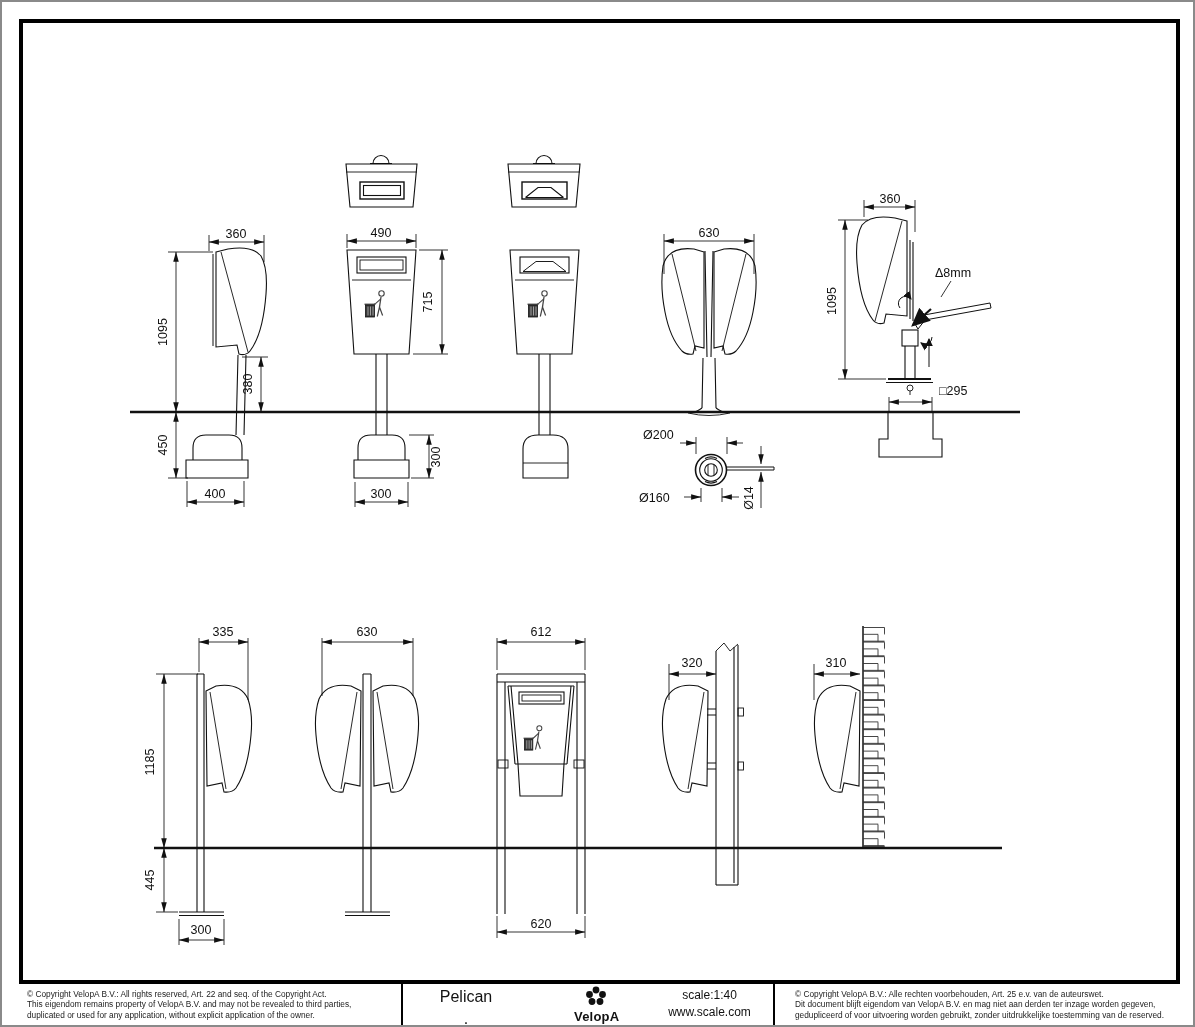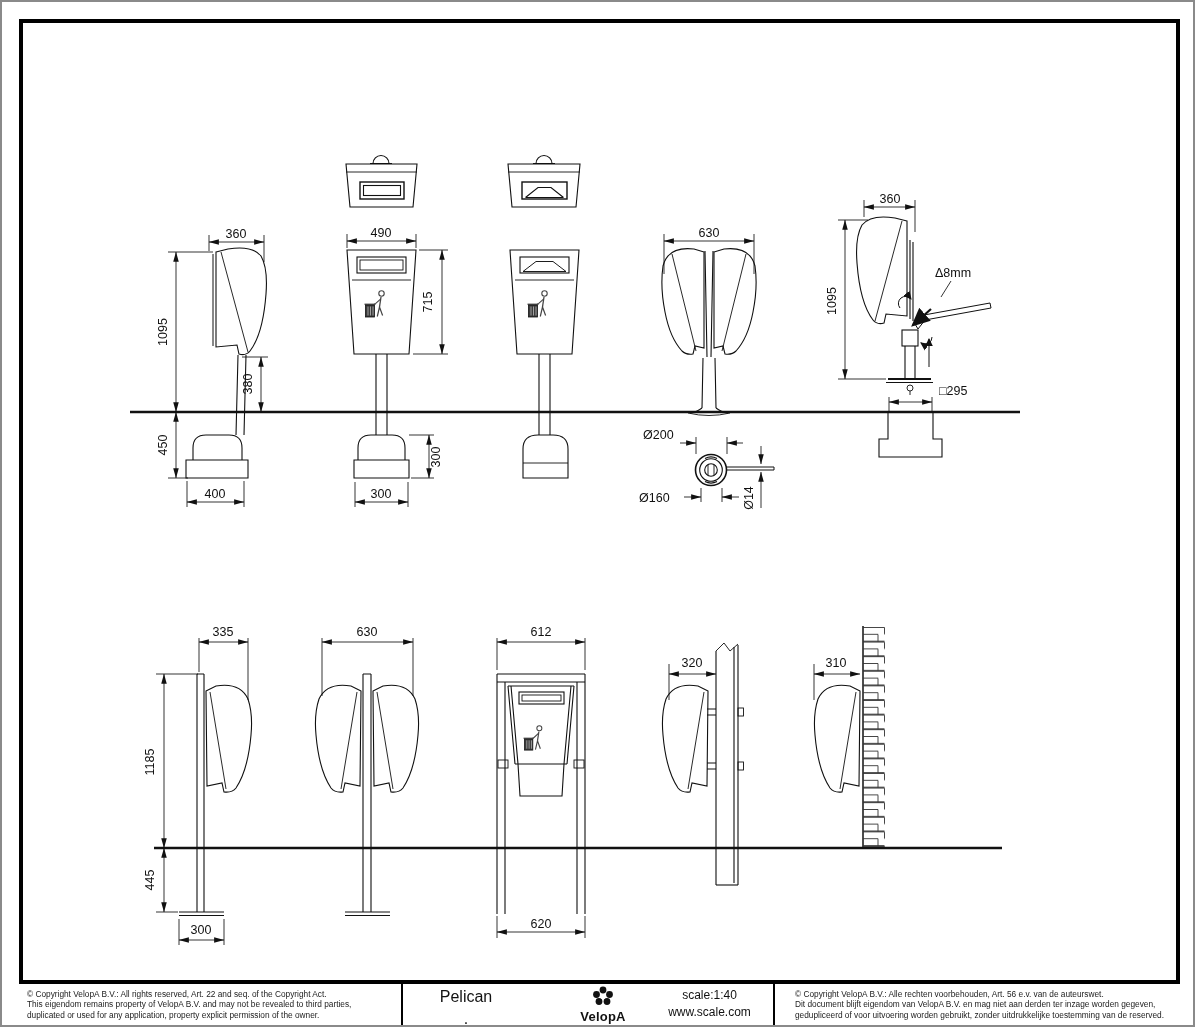--- a/index.html
+++ b/index.html
@@ -8,21 +8,21 @@
   #frame{position:absolute;left:17px;top:17px;width:1161px;height:965px;border:4px solid #000;box-sizing:border-box;background:#fff;}
   #drawing{position:absolute;left:0;top:0;}
   svg text{font-family:"Liberation Sans",sans-serif;font-size:12.5px;fill:#111;}
   .footer-div{position:absolute;top:982px;height:45px;width:1.5px;background:#000;}
   .cpy{position:absolute;font-size:8.3px;line-height:10.3px;color:#222;letter-spacing:0;}
   .cpy div{white-space:nowrap;}
   #cpy-en{left:25px;top:987px;}
   #cpy-nl{left:793px;top:987px;}
   #product-block{position:absolute;left:404px;top:986px;width:120px;text-align:center;font-size:16px;}
   #product-block .sub{margin-top:4px;}
-  #logo-block{position:absolute;left:572px;top:983px;width:58px;text-align:center;}
+  #logo-block{position:absolute;left:572px;top:983px;width:58px;text-align:left;}
   #brand-name{font-size:13px;font-weight:bold;margin-top:-2px;letter-spacing:0.2px;}
   #scale-block{position:absolute;left:650px;top:986px;width:115px;text-align:center;font-size:12px;}
   #scale-block div{margin-bottom:3px;}
 </style>
 </head>
 <body>
 
 <div id="frame"></div>
 
 <svg id="drawing" width="1195" height="1027" viewBox="0 0 1195 1027">
@@ -297,21 +297,21 @@
     <text x="834" y="665" text-anchor="middle">310</text>
   </g>
 </svg>
 
 <div class="footer-div" style="left:399px"></div>
 <div class="footer-div" style="left:771px"></div>
 
 <div id="cpy-en" class="cpy">
   <div>©  Copyright VelopA B.V.: All rights reserved, Art. 22 and seq. of the Copyright Act.</div>
   <div>This eigendom remains property of VelopA B.V. and may not be revealed to third parties,</div>
-  <div>duplicated or used for any application, property explicit permission of the owner.</div>
+  <div>duplicated or used for any application, without explicit application of the owner.</div>
 </div>
 
 <div id="product-block">
   <div>Pelican</div>
   <div class="sub">.</div>
 </div>
 
 <div id="logo-block">
   <svg width="44" height="22" viewBox="0 0 44 22">
     <g fill="#111">
@@ -325,16 +325,16 @@
   </svg>
   <div id="brand-name">VelopA</div>
 </div>
 
 <div id="scale-block">
   <div>scale:1:40</div>
   <div>www.scale.com</div>
 </div>
 
 <div id="cpy-nl" class="cpy">
-  <div>©  Copyright VelopA B.V.: Alle rechten voorbehouden, Art. 56 e.v. van de auteurswet.</div>
+  <div>©  Copyright VelopA B.V.: Alle rechten voorbehouden, Art. 25 e.v. van de auteurswet.</div>
   <div>Dit document blijft eigendom van VelopA B.V. en mag niet aan derden ter inzage worden gegeven,</div>
   <div>gedupliceerd of voor uitvoering worden gebruikt, zonder uitdrukkelijke toestemming van de reserved.</div>
 </div>
 
 </body></html>

